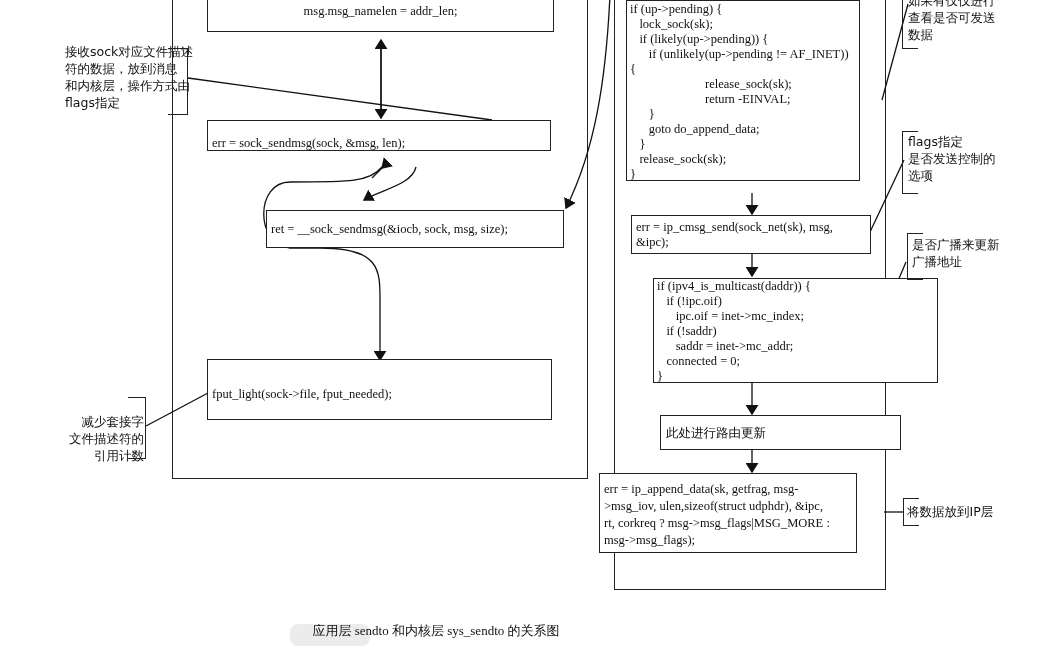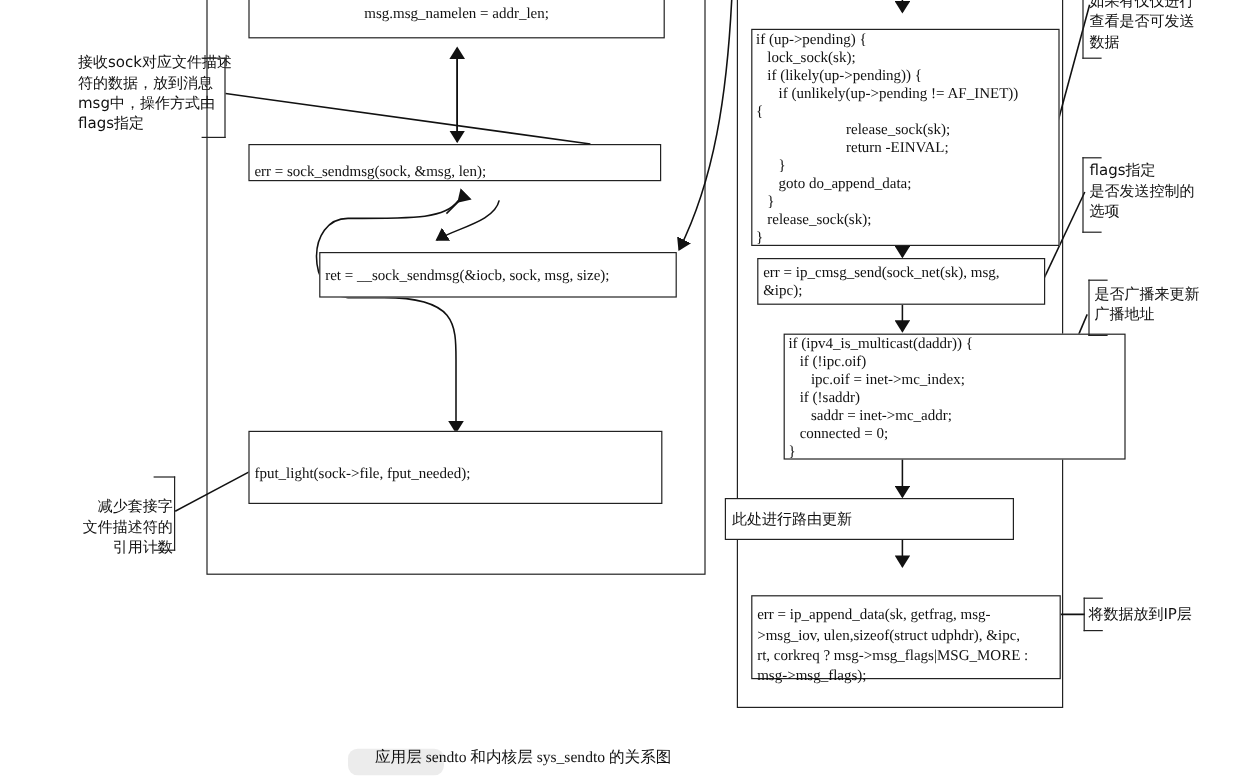--- a/index.html
+++ b/index.html
@@ -69,30 +69,30 @@
 <div class="box" style="left:266px; top:200px; width:298px; height:38px;margin-top:10px;">
   <div style="position:absolute; left:4px; top:11px;">ret = __sock_sendmsg(&amp;iocb, sock, msg, size);</div>
 </div>
 
 <div class="box" style="left:207px; top:359px; width:345px; height:61px;">
   <div style="position:absolute; left:4px; top:27px;">fput_light(sock-&gt;file, fput_needed);</div>
 </div>
 
 <div class="note code" style="left:65px; top:43px; width:150px;">接收sock对应文件描述
 符的数据，放到消息
-msg中，操作方式由
+和内核层，操作方式由
 flags指定</div>
 <div class="bracket-r" style="left:168px; top:48px; width:20px; height:67px;"></div>
 
 <div class="note code" style="left:52px; top:403px; width:92px; text-align:right;margin-top:10px;">减少套接字
 文件描述符的
 引用计数</div>
 <div class="bracket-r" style="left:128px; top:397px; width:18px; height:62px;"></div>
 
-<div class="box" style="left:626px; top:24px; width:257px; height:181px;">
+<div class="box" style="left:626px; top:0; width:234px; height:181px;">
   <div class="code" style="position:absolute; left:3px; top:1px;">if (up-&gt;pending) {
    lock_sock(sk);
    if (likely(up-&gt;pending)) {
       if (unlikely(up-&gt;pending != AF_INET))
 {
                         release_sock(sk);
                         return -EINVAL;
       }
       goto do_append_data;
    }
@@ -108,25 +108,25 @@
 <div class="box" style="left:653px; top:278px; width:285px; height:105px;">
   <div class="code" style="position:absolute; left:3px; top:0px;">if (ipv4_is_multicast(daddr)) {
    if (!ipc.oif)
       ipc.oif = inet-&gt;mc_index;
    if (!saddr)
       saddr = inet-&gt;mc_addr;
    connected = 0;
 }</div>
 </div>
 
-<div class="box" style="left:604px; top:415px; width:241px; height:35px;">
+<div class="box" style="left:660px; top:415px; width:241px; height:35px;">
   <div style="position:absolute; left:5px; top:9px; font-family:'DejaVu Sans','Liberation Sans',sans-serif; font-size:12.5px;">此处进行路由更新</div>
 </div>
 
-<div class="box" style="left:626px; top:473px; width:258px; height:70px;margin-top:23px;">
+<div class="box" style="left:599px; top:473px; width:258px; height:80px;">
   <div class="code" style="position:absolute; left:4px; top:7px; line-height:17px;">err = ip_append_data(sk, getfrag, msg-
 &gt;msg_iov, ulen,sizeof(struct udphdr), &amp;ipc,
 rt, corkreq ? msg-&gt;msg_flags|MSG_MORE :
 msg-&gt;msg_flags);</div>
 </div>
 
 <div class="bracket-l" style="left:902px; top:-6px; width:16px; height:55px;"></div>
 <div class="note code" style="left:908px; top:-8px;">如果有仅仅进行
 查看是否可发送
 数据</div>

